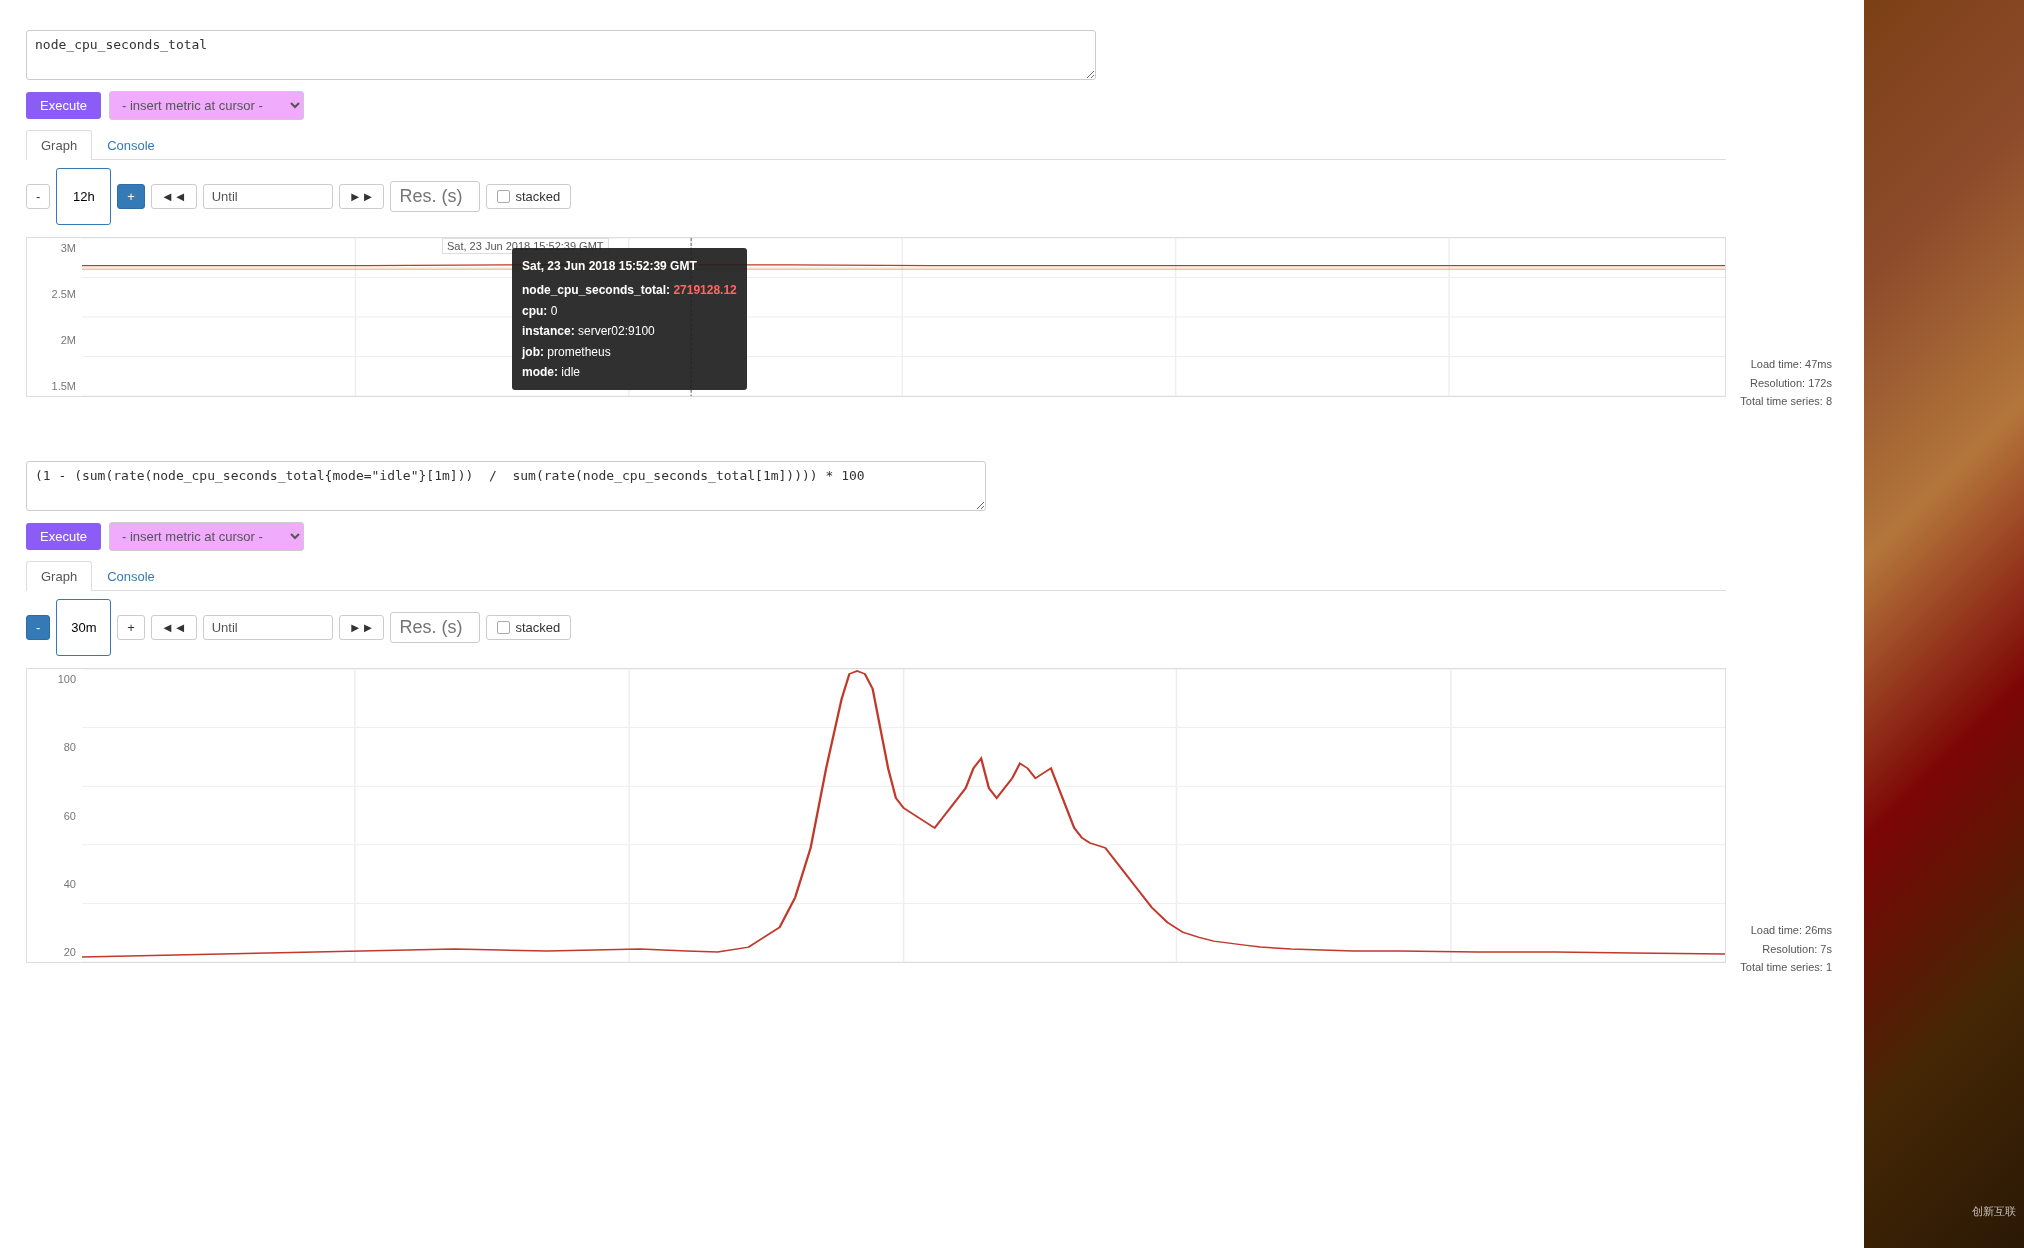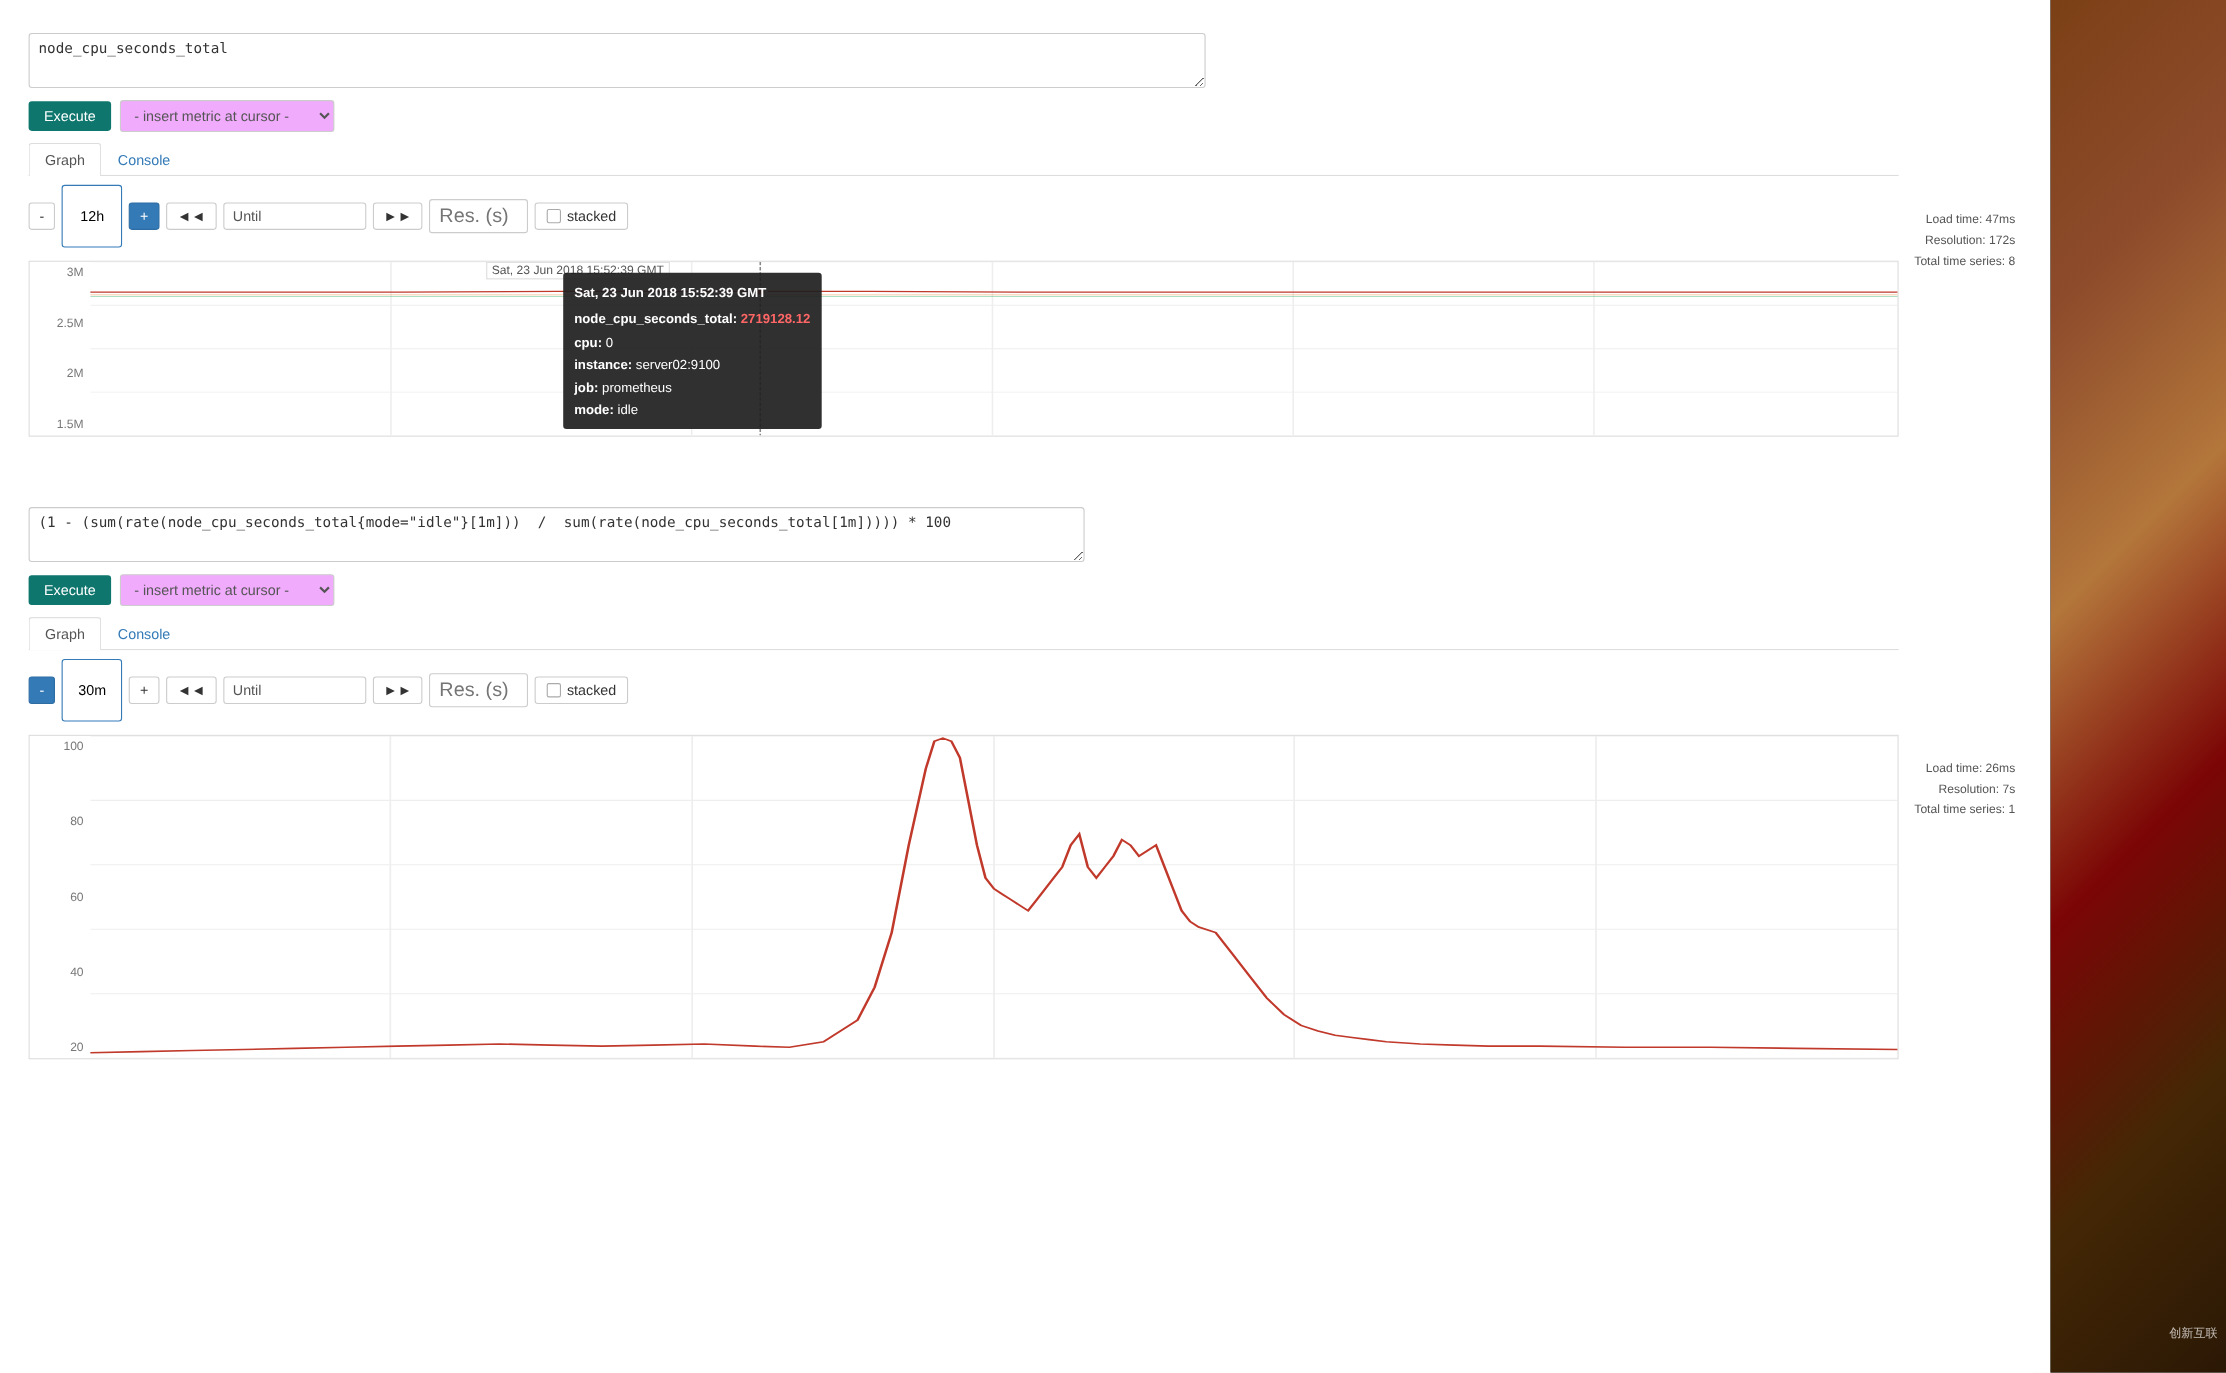--- a/index.html
+++ b/index.html
@@ -62,21 +62,21 @@
     }
 
     .controls-row {
       display: flex;
       align-items: center;
       gap: 8px;
       margin-top: 8px;
     }
 
     .btn-execute {
-      background: #0f766e;
+      background: #8b5cf6;
       color: #fff;
       border: none;
       border-radius: 3px;
       padding: 6px 14px;
       font-size: 13px;
       cursor: pointer;
       font-weight: 500;
     }
 
     .select-metric {
@@ -259,21 +259,21 @@
       text-align: right;
       font-size: 11px;
       color: #555;
       padding-right: 20px;
       padding-top: 8px;
       line-height: 1.7;
     }
 
     .top-bar {
       display: flex;
-      align-items: center;
+      align-items: flex-end;
       justify-content: space-between;
     }
 
     .panel-left {
       flex: 1;
       padding: 10px 14px;
     }
 
     
     .chart-cpu {

